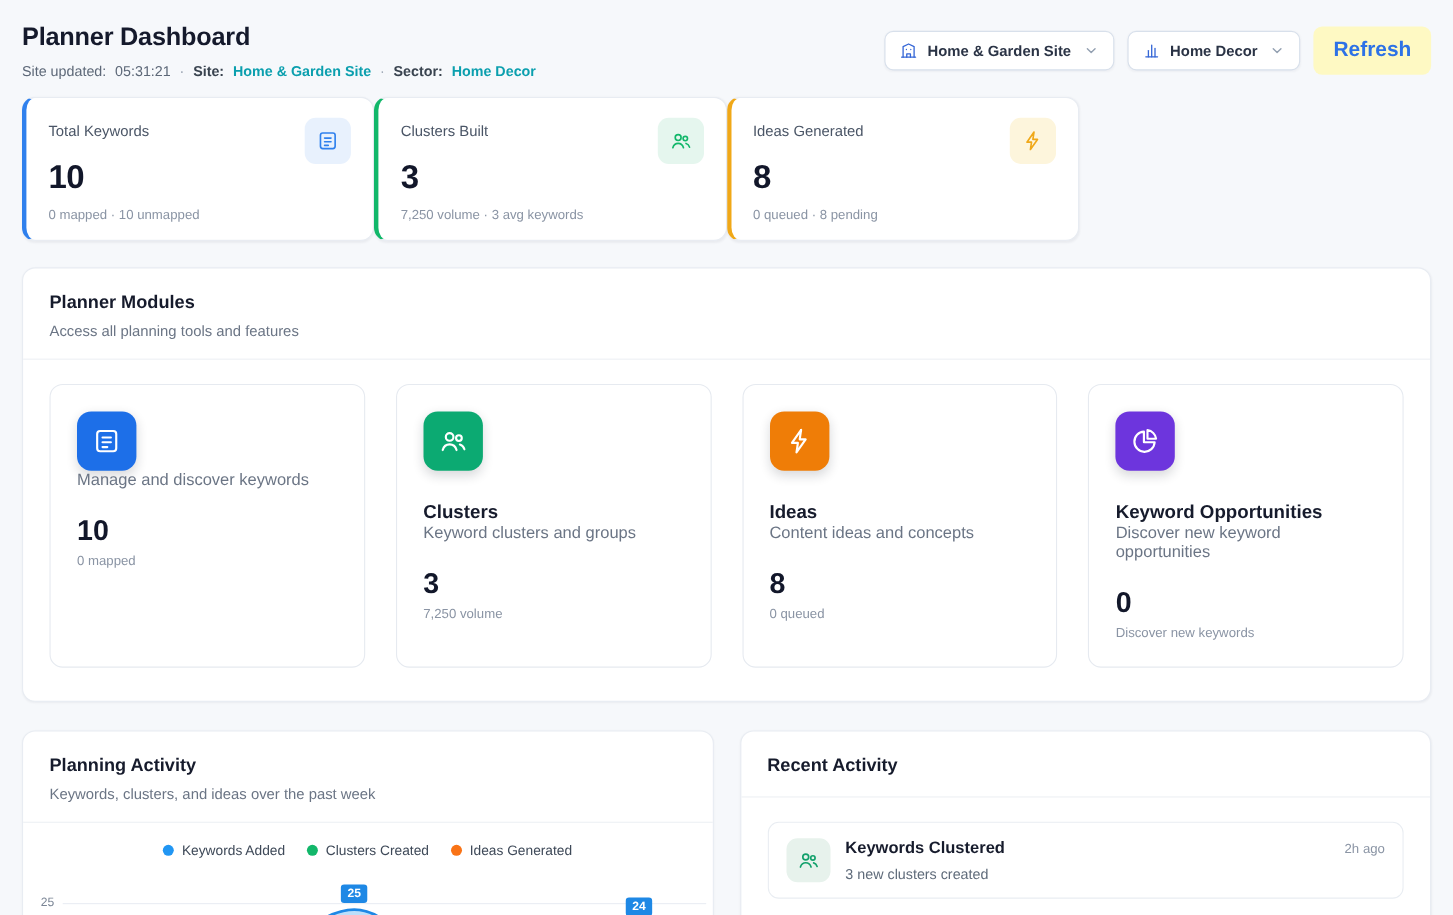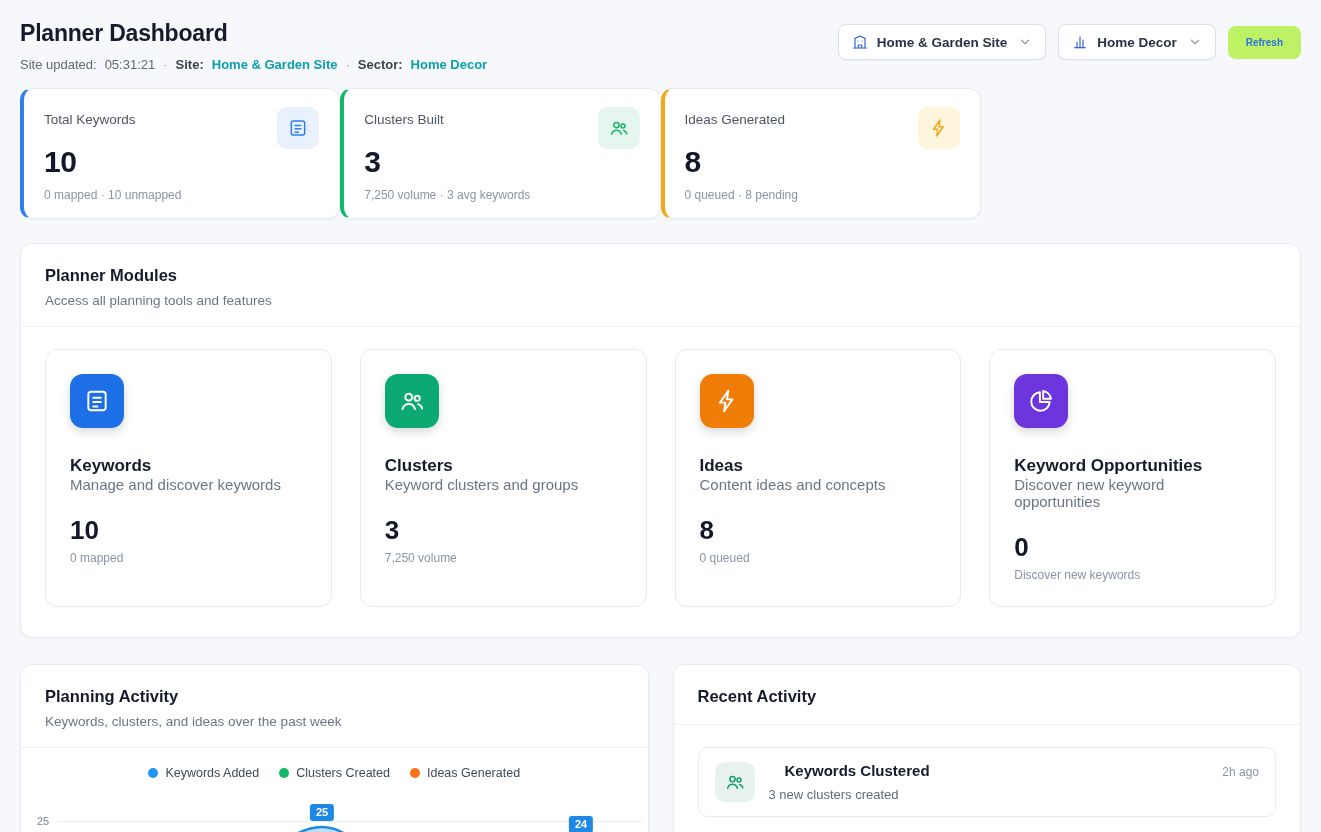--- a/index.html
+++ b/index.html
@@ -22,22 +22,22 @@
   .select-btn {
     display: flex; align-items: center; gap: 9px;
     background: #fff; border: 1px solid #d8e0eb; border-radius: 8px;
     padding: 9px 13px; font-size: 13.5px; font-weight: 700; color: #2a3345;
     font-family: inherit; cursor: pointer; box-shadow: 0 1px 2px rgba(16,24,40,.04);
   }
   .lead-icon { width: 16px; height: 16px; color: #3566d6; display: inline-flex; }
   .chev { width: 14px; height: 14px; color: #93a0b1; display: inline-flex; margin-left: 2px; }
   .lead-icon svg, .chev svg { width: 100%; height: 100%; }
   .refresh-btn {
-    background: #bef264; color: #2d72e6; border: none; border-radius: 8px;
-    padding: 11px 18px; font-size: 10px; font-weight: 700; font-family: inherit; cursor: pointer;
+    background: #fef9c3; color: #2d72e6; border: none; border-radius: 8px;
+    padding: 11px 18px; font-size: 19px; font-weight: 700; font-family: inherit; cursor: pointer;
   }
 
   
   .stats-row { display: grid; grid-template-columns: repeat(4, 1fr); margin-bottom: 24px; }
   .stat-card {
     --accent: #2f80ed;
     background: #fff; border: 1px solid #e8ecf2; border-left: 4px solid var(--accent);
     border-radius: 12px; padding: 18px 20px 16px; height: 131px;
     box-shadow: 0 1px 2px rgba(16,24,40,.05);
     display: flex; flex-direction: column;
@@ -94,21 +94,21 @@
 
   .recent-body { padding: 22px 24px; }
   .activity-item {
     display: flex; gap: 14px; align-items: flex-start;
     border: 1px solid #e9edf2; border-radius: 10px; padding: 14px 16px; cursor: pointer;
   }
   .activity-icon { width: 40px; height: 40px; border-radius: 10px; background: #e7f2ec; color: #12a06b; display: flex; align-items: center; justify-content: center; flex: none; }
   .activity-icon svg { width: 20px; height: 20px; }
   .activity-content { flex: 1; }
   .activity-top { display: flex; justify-content: space-between; align-items: baseline; }
-  .activity-title { font-size: 15px; font-weight: 700; color: #161b2c; margin-left: 16px; }
+  .activity-title { font-size: 15px; font-weight: 700; color: #161b2c; }
   .activity-time { font-size: 12px; color: #8b95a5; }
   .activity-desc { font-size: 13px; color: #5f6b7a; margin-top: 8px; }
 </style>
 </head>
 <body>
 
 <svg width="0" height="0" style="position:absolute">
   <defs>
     <g id="ic-document" fill="none" stroke="currentColor" stroke-width="1.8" stroke-linecap="round" stroke-linejoin="round">
       <rect x="4" y="3.5" width="16" height="17" rx="2.5"></rect>
@@ -242,21 +242,20 @@
       <div class="panel-subtitle">Access all planning tools and features</div>
     </div>
     <div class="modules-grid">
 
       <div class="module-card">
         <div class="module-icon" style="background-color: rgb(29, 111, 232);">
             <svg viewBox="0 0 24 24">
               <use href="#ic-document"></use>
             </svg>
           </div>
-        <div class="module-title">Keywords</div>
         <div class="module-desc">Manage and discover keywords</div>
         <div class="module-value">10</div>
         <div class="module-sub">0 mapped</div>
       </div>
 
       <div class="module-card">
         <div class="module-icon" style="background-color: rgb(12, 170, 114);">
             <svg viewBox="0 0 24 24">
               <use href="#ic-users"></use>
             </svg>

